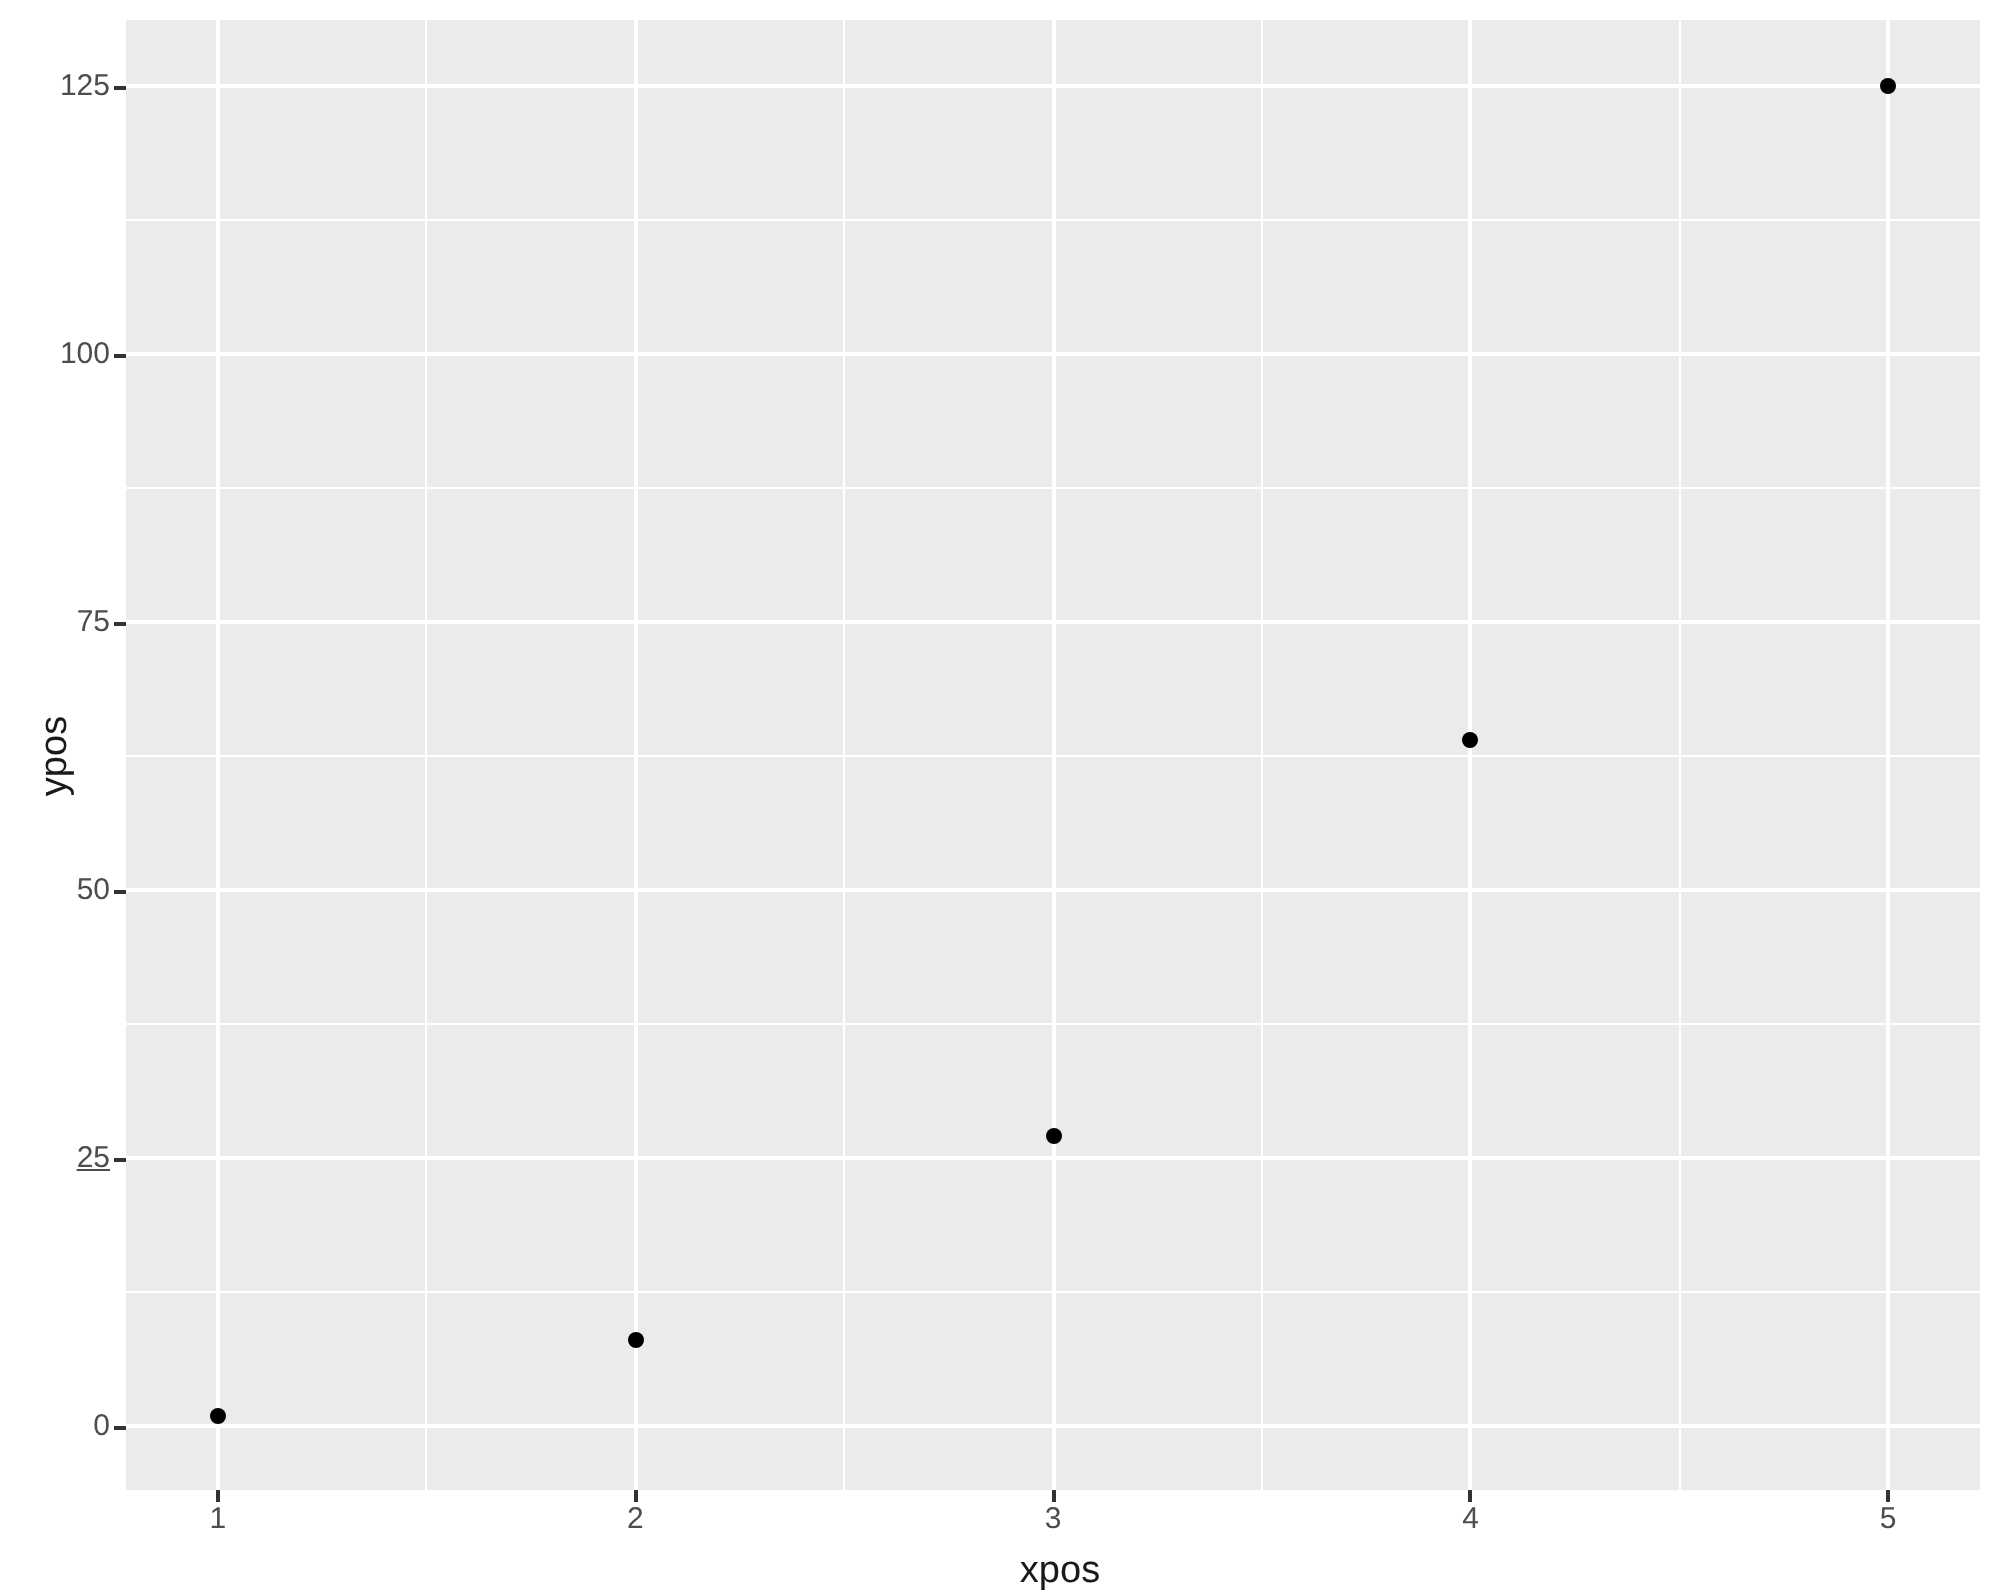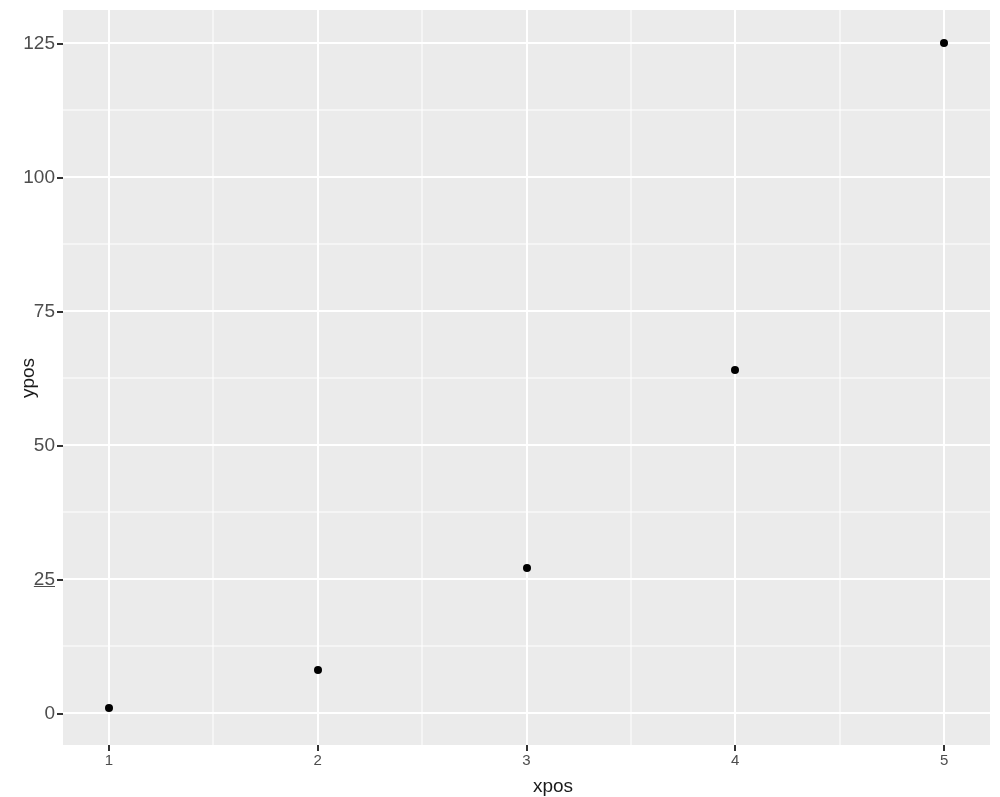--- a/index.html
+++ b/index.html
@@ -47,21 +47,21 @@
   .tick-label-x {
     position: absolute;
     font-size: 15px;
     color: #4d4d4d;
     transform: translateX(-50%);
     top: 8px;
     white-space: nowrap;
   }
   .tick-label-y {
     position: absolute;
-    font-size: 19px;
+    font-size: 15px;
     color: #4d4d4d;
     transform: translateY(50%);
     right: 8px;
     white-space: nowrap;
   }
   .axis-label-x {
     position: absolute;
     font-size: 19px;
     color: #1a1a1a;
     transform: translateX(-50%);
@@ -136,15 +136,15 @@
       <div class="tick-label-x" style="left: 317.716px; top: 751px;">2</div>
       <div class="tick-mark-x" style="left: 526.5px; top: 745px;"></div>
       <div class="tick-label-x" style="left: 526.5px; top: 751px;">3</div>
       <div class="tick-mark-x" style="left: 735.284px; top: 745px;"></div>
       <div class="tick-label-x" style="left: 735.284px; top: 751px;">4</div>
       <div class="tick-mark-x" style="left: 944.068px; top: 745px;"></div>
       <div class="tick-label-x" style="left: 944.068px; top: 751px;">5</div>
     </div>
 
   <div class="axis-label-y" id="ylab" style="left: 8px; bottom: 419.5px;">ypos</div>
-  <div class="axis-label-x" id="xlab" style="left: 553px; top: 775px;">xpos</div>
+  <div class="axis-label-x" id="xlab" style="left: 530px; top: 775px;">xpos</div>
 
 </div>
 
 </body></html>

